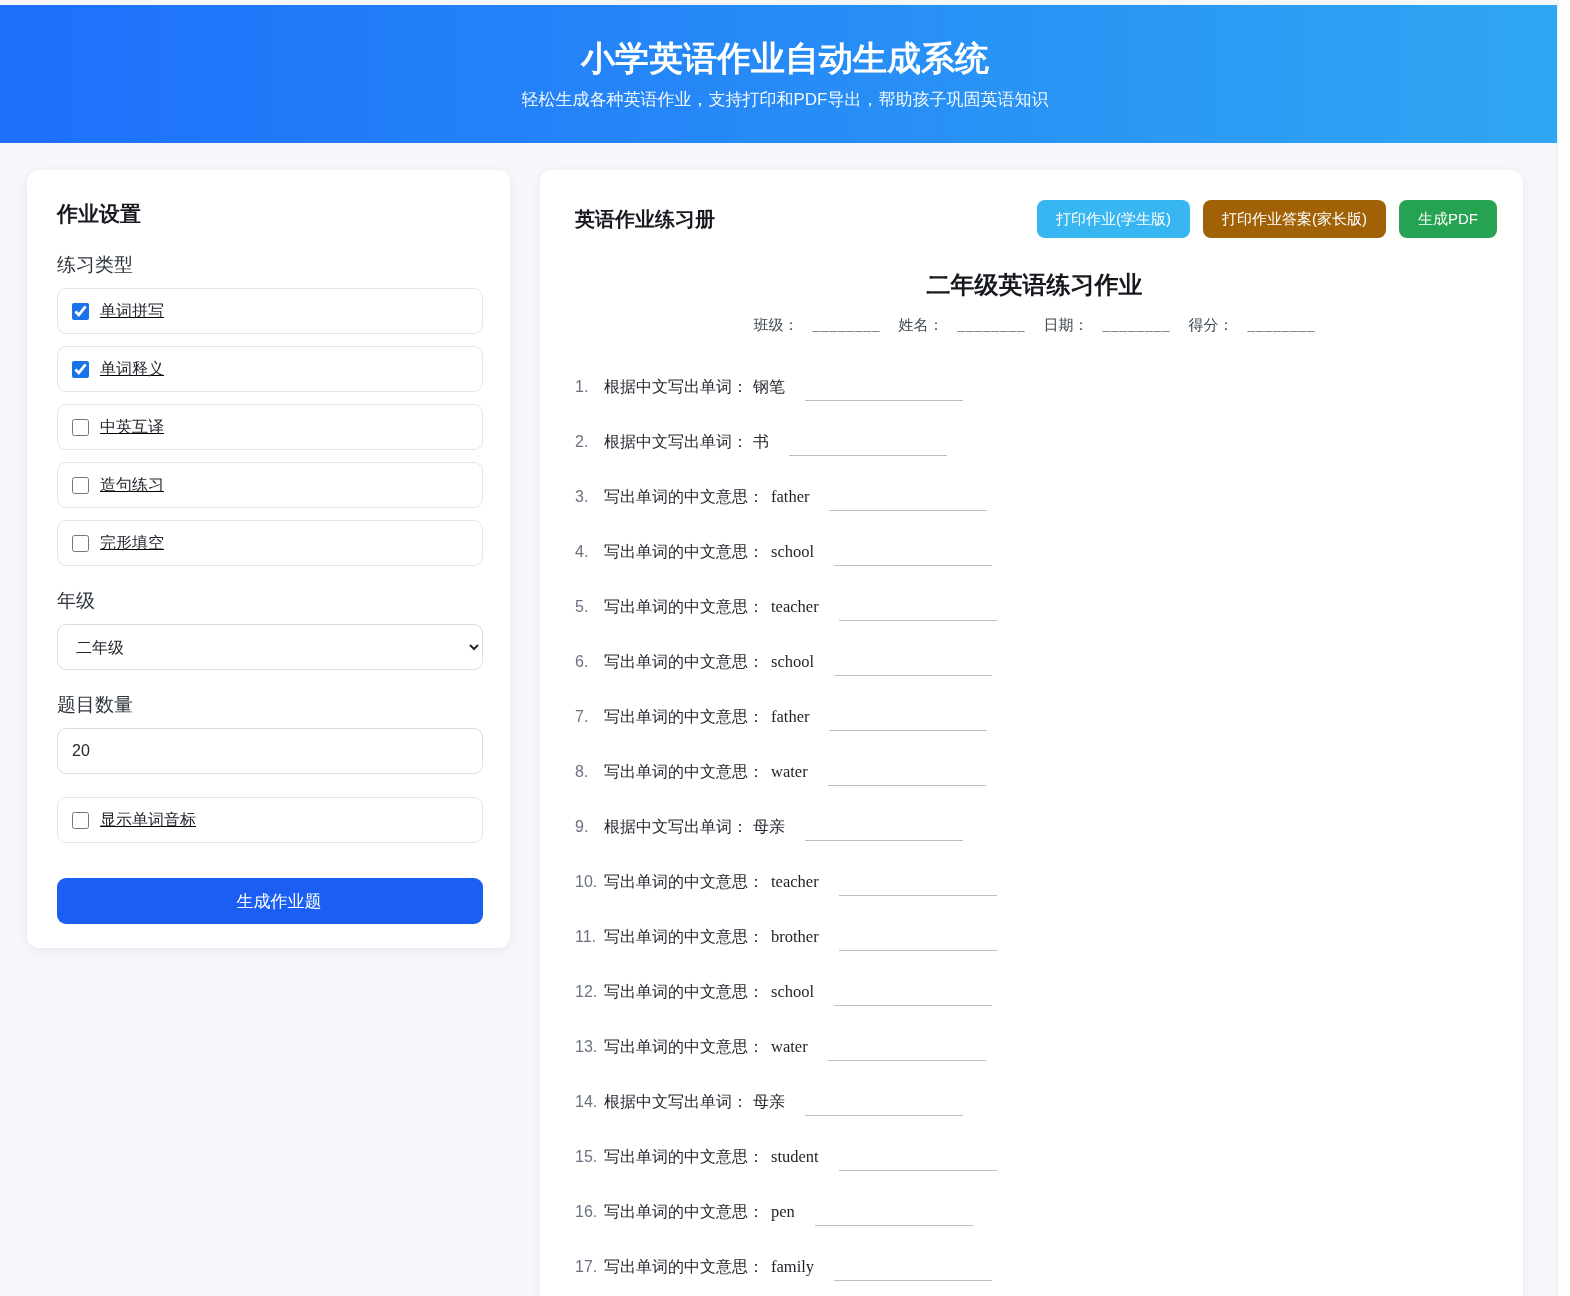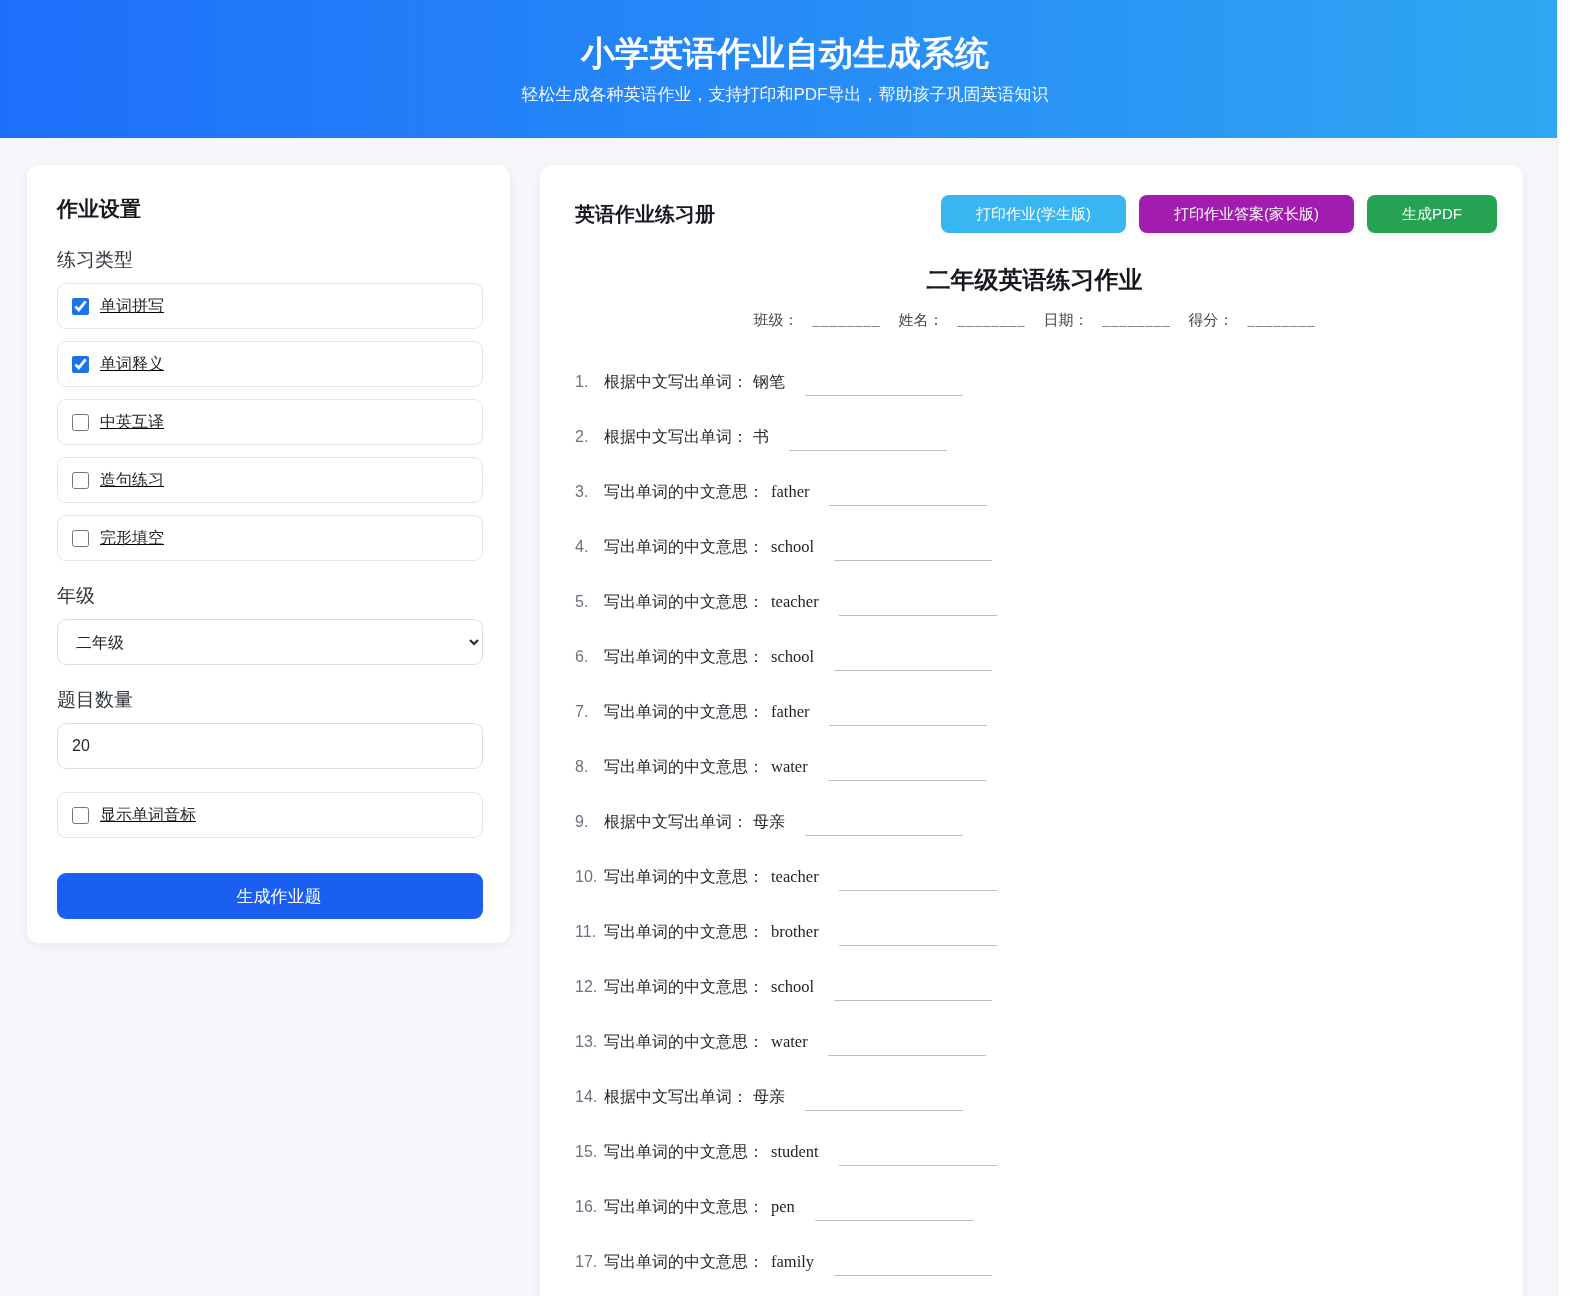--- a/index.html
+++ b/index.html
@@ -4,20 +4,21 @@
 <style>
   * { box-sizing: border-box; margin: 0; padding: 0; }
   html,body { width: 1570px; height: 1296px; overflow: hidden; }
   body {
     font-family: "Liberation Sans", "DejaVu Sans", sans-serif;
     background: #f6f7fa;
     position: relative;
   }
   
   .app-header {
+    margin-top: 5px;
     height: 138px;
     background: linear-gradient(90deg, #1e6ffb 0%, #2fa7f2 100%);
     color: #fff;
     text-align: center;
     padding-top: 33px;
   }
   .app-header h1 { font-size: 34px; font-weight: 700; line-height: 40px; }
   .app-header p  { font-size: 17px; margin-top: 10px; opacity: .95; }
 
   
@@ -63,25 +64,25 @@
     padding-left: 18px;
   }
 
   
   .worksheet-card { flex: 1; padding: 30px 26px 40px 32px; min-height: 1200px; }
   .panel-head { display: flex; justify-content: space-between; align-items: center; }
   .panel-head h2 { font-size: 20px; font-weight: 700; color: #16191f; padding-left: 3px; }
   .btn-group { display: flex; gap: 13px; }
   .btn-group button {
     border: none; border-radius: 8px; cursor: pointer;
-    color: #fff; font-size: 15px; height: 38px; padding: 0 35px;
+    color: #fff; font-size: 15px; height: 38px; padding: 0 19px;
     font-family: "Liberation Sans", "DejaVu Sans", sans-serif;
   }
   .btn-print-student { background: #38b6f2; }
-  .btn-print-answers { background: #a21caf; text-align: right; }
+  .btn-print-answers { background: #a16207; text-align: right; }
   .btn-pdf           { background: #26a352; }
 
   .sheet { margin-top: 31px; }
   .sheet-title { text-align: center; font-size: 24px; font-weight: 700; color: #15181d; }
   .sheet-info  { text-align: center; margin-top: 15px; font-size: 15px; color: #3f4750; }
   .info-item   { margin: 0 9px; }
   .info-blank  { margin-left: 14px; color: #5a626b; letter-spacing: 1px; font-family: Liberation Serif, serif; }
 
   .question-list { list-style: none; margin-top: 42px; padding-left: 3px; }
   .question-list li { margin-bottom: 34px; font-size: 16px; white-space: nowrap; }

